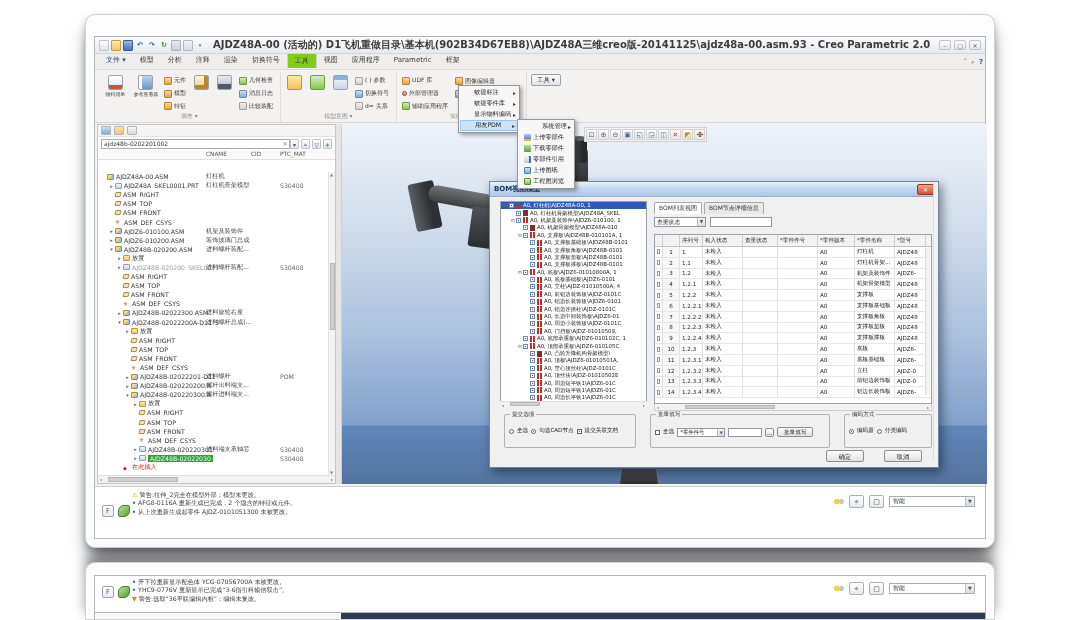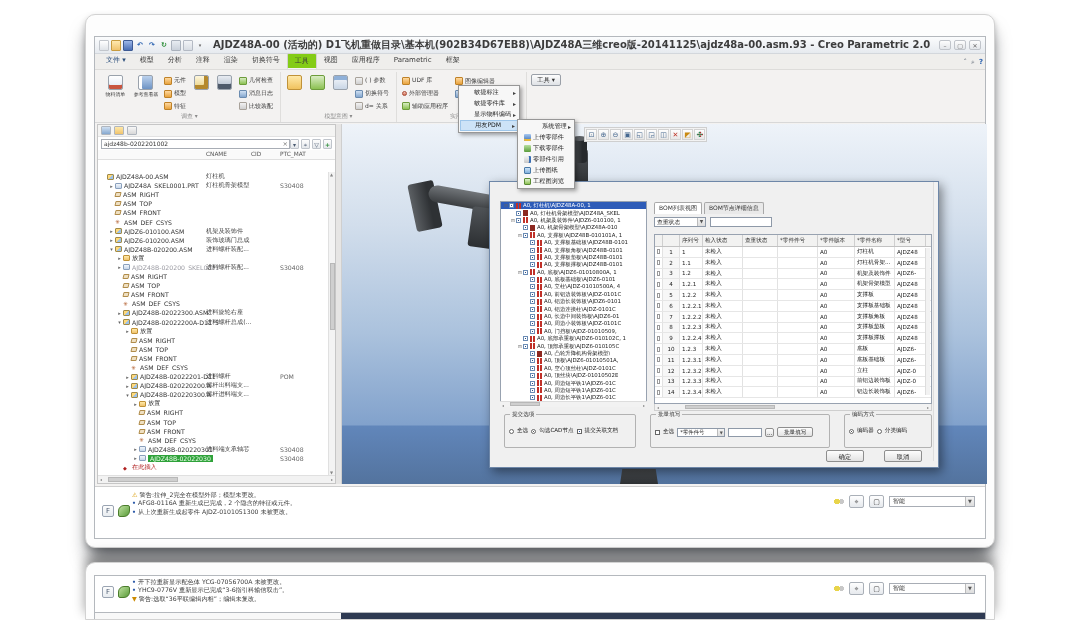--- a/index.html
+++ b/index.html
@@ -688,20 +688,24 @@
         <span class="stbtn">⌖</span>
         <span class="stbtn">▢</span>
         <span class="combo">
           <span>智能</span>
           <span class="cbx">▼</span>
         </span>
       </div>
     </div>
 
     <div class="dlg">
+      <div class="dtb">
+        <span>BOM视图模型</span>
+        <span class="dx">✕</span>
+      </div>
 
       <div class="btree">
         <div class="btr exp sel" style="padding-left: 2px;">
             <span class="bexp"></span>
             <span class="bcb"></span>
             <span class="bic"></span>
             <span class="btx">A0, 灯柱机\AJDZ48A-00, 1</span>
           </div>
           <div class="btr skel" style="padding-left: 9px;">
             <span class="bexp"></span>

